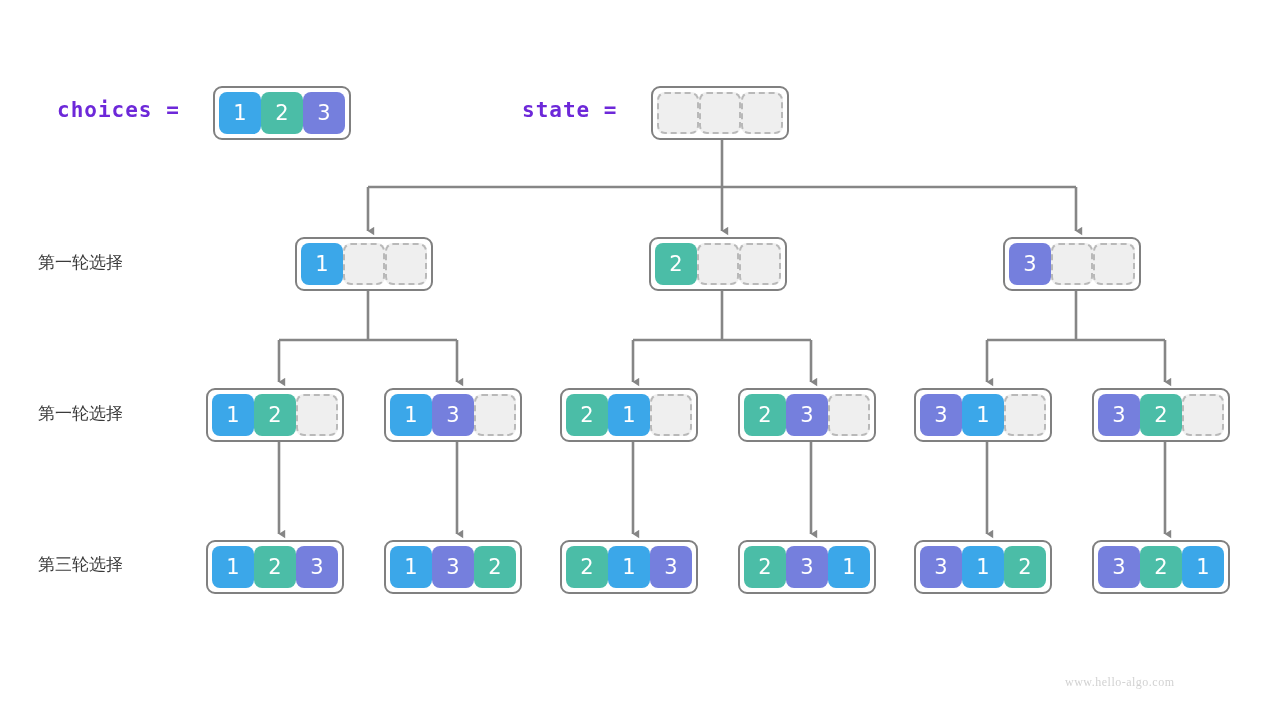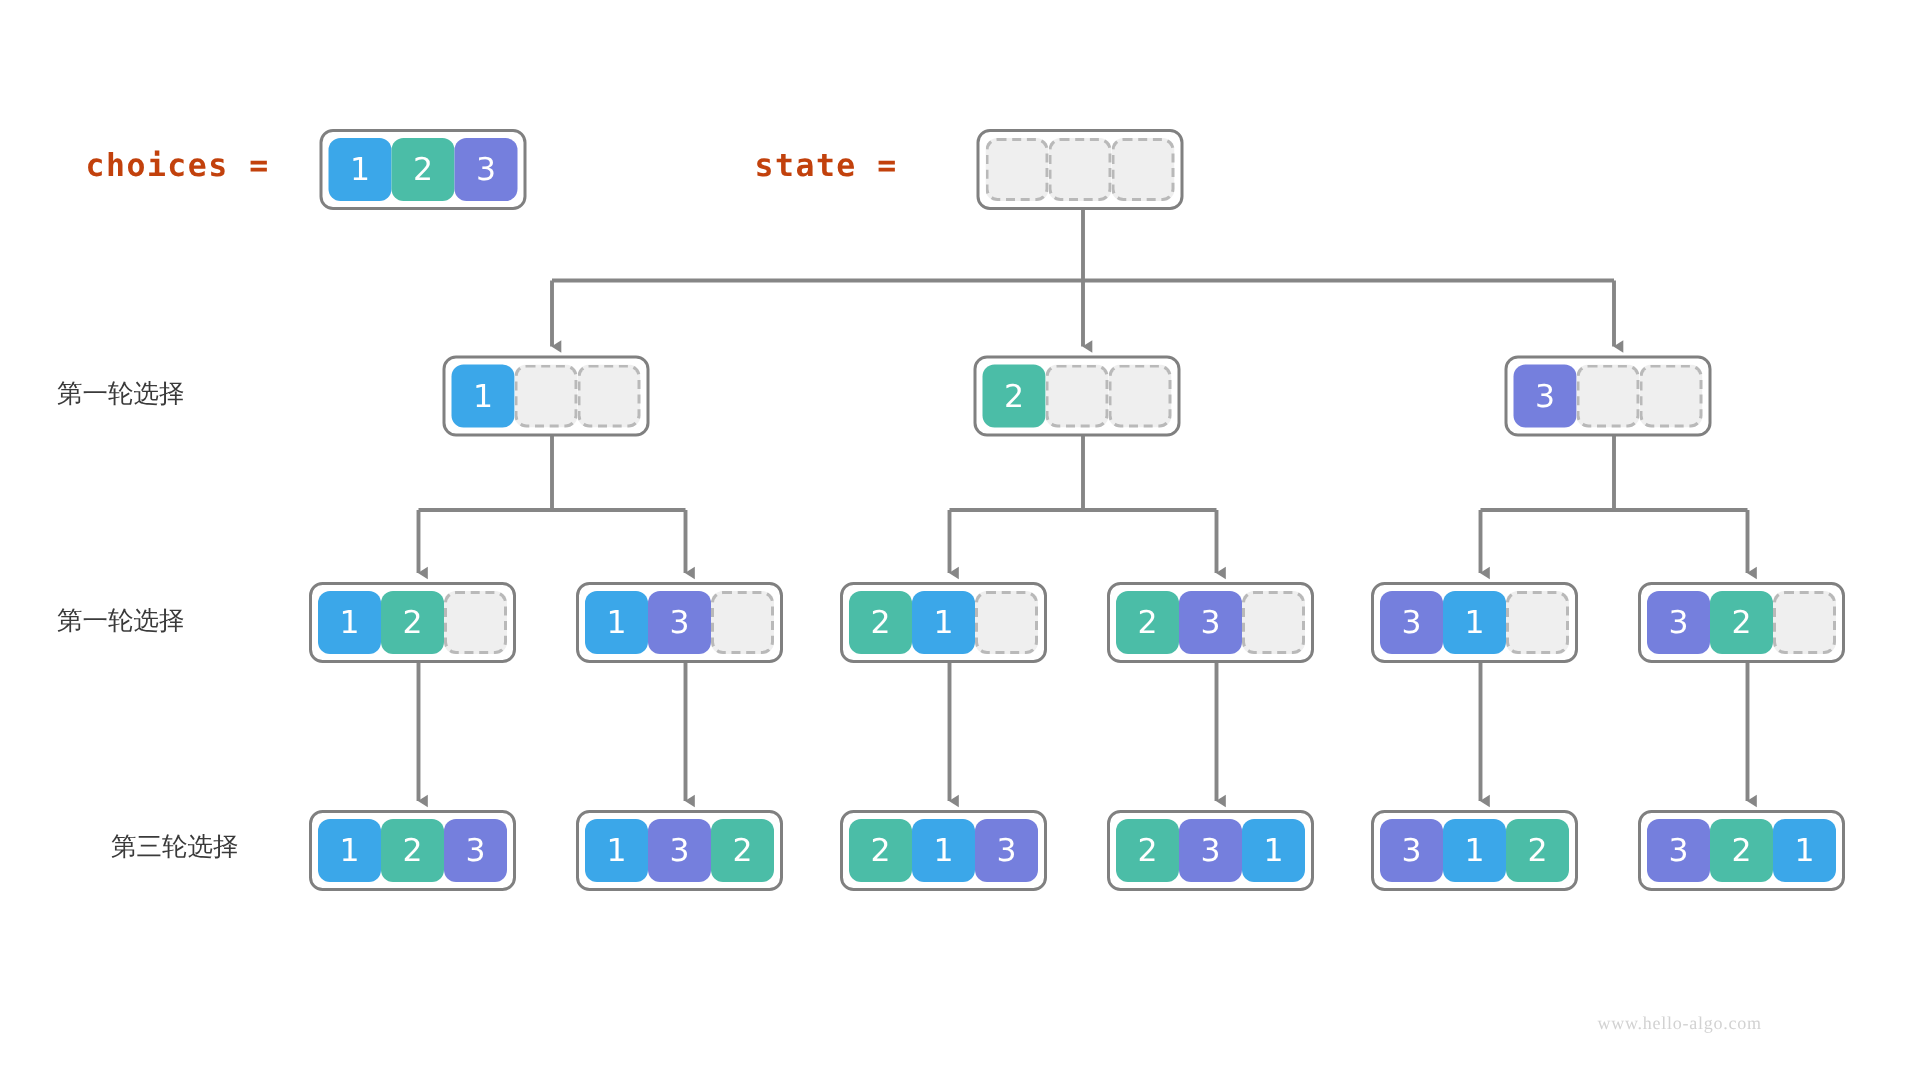--- a/index.html
+++ b/index.html
@@ -26,21 +26,21 @@
     width: 1280px;
     height: 720px;
     pointer-events: none;
   }
   
   .mono-label {
     position: absolute;
     font-family: "DejaVu Sans Mono", "Liberation Mono", monospace;
     font-weight: bold;
     font-size: 21px;
-    color: #c2410c;
+    color: #6d28d9;
     white-space: nowrap;
     letter-spacing: 1px;
   }
   .row-label {
     position: absolute;
     font-family: Liberation Serif, serif;
     font-size: 17px;
     color: #3a3a3a;
     white-space: nowrap;
   }
@@ -131,31 +131,31 @@
   </svg>
 
   <div class="mono-label" style="left:57px; top:98px;">choices =</div>
 
   <div class="array" id="choices-array" style="left:213px; top:86px;">
       <div class="cell v1">1</div>
       <div class="cell v2">2</div>
       <div class="cell v3">3</div>
     </div>
 
-  <div class="mono-label" style="left:503px; top:98px;">state =</div>
+  <div class="mono-label" style="left:522px; top:98px;">state =</div>
 
   <div class="array" id="state-array" style="left:651px; top:86px;">
       <div class="cell empty"></div>
       <div class="cell empty"></div>
       <div class="cell empty"></div>
     </div>
 
   <div class="row-label" style="left:38px; top:251px;">第一轮选择</div>
   <div class="row-label" style="left:38px; top:402px;">第一轮选择</div>
-  <div class="row-label" style="left:38px; top:553px;margin-left:36px;">第三轮选择</div>
+  <div class="row-label" style="left:38px; top:553px;">第三轮选择</div>
 
   <div class="array" style="left:295px; top:237px;">
       <div class="cell v1">1</div>
       <div class="cell empty"></div>
       <div class="cell empty"></div>
     </div>
   <div class="array" style="left:649px; top:237px;">
       <div class="cell v2">2</div>
       <div class="cell empty"></div>
       <div class="cell empty"></div>

